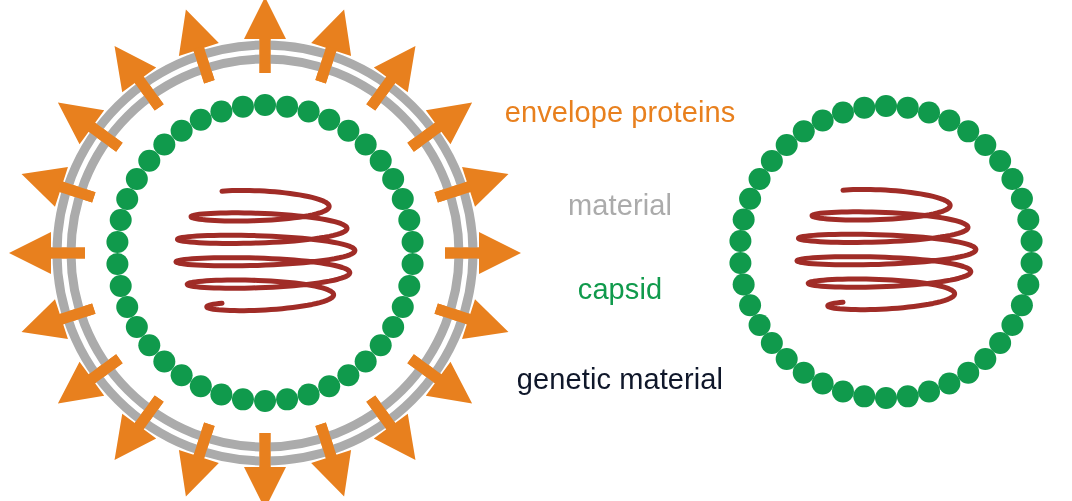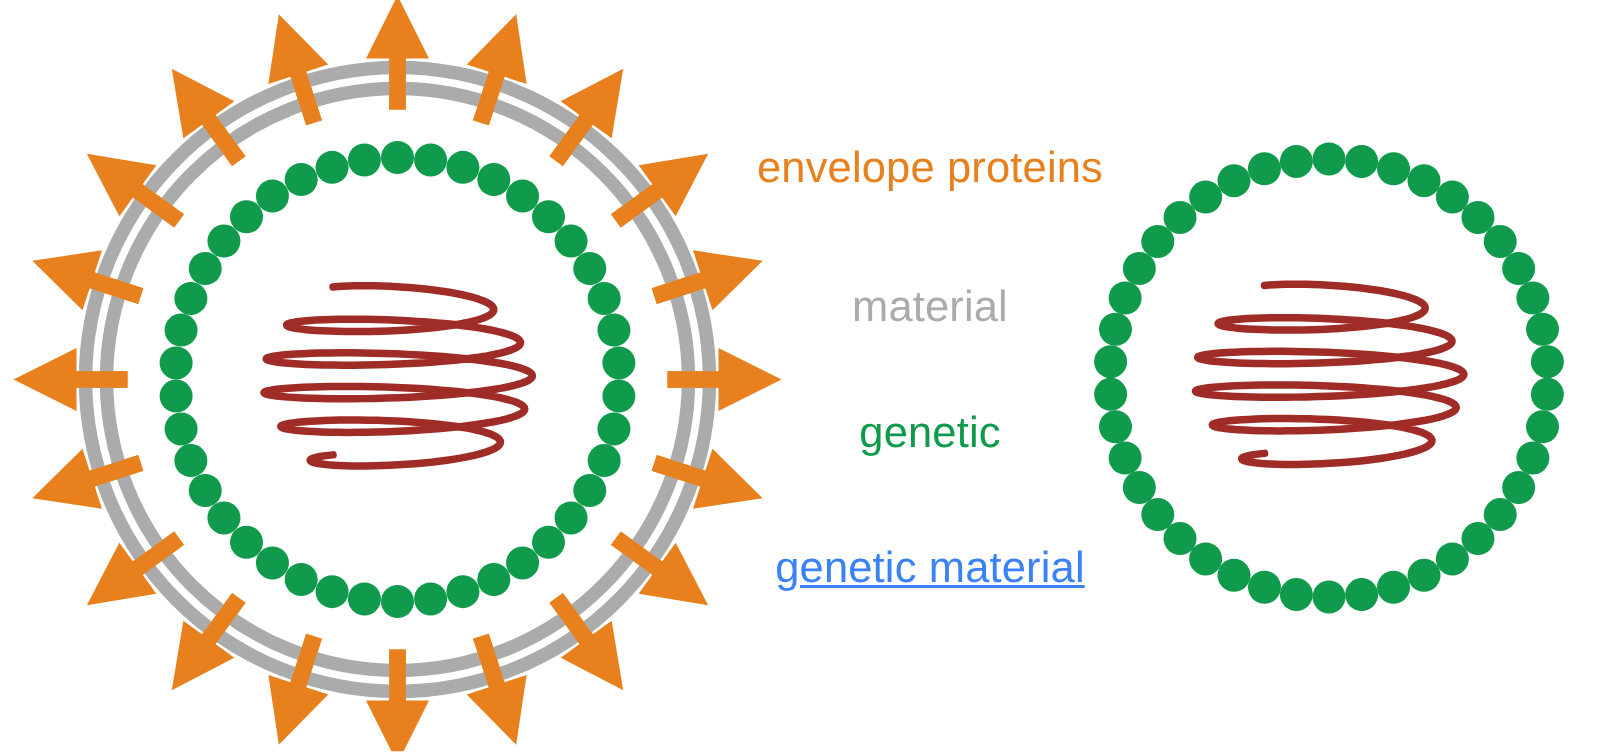--- a/index.html
+++ b/index.html
@@ -192,17 +192,17 @@
           <circle cx="842.97" cy="112.49" r="11" fill="#109A4C"></circle>
           <circle cx="864.24" cy="107.63" r="11" fill="#109A4C"></circle>
         </g>
         <path d="M 843.01 190.26 L 846.06 189.99 L 849.45 189.77 L 853.16 189.60 L 857.16 189.48 L 861.43 189.43 L 865.93 189.43 L 870.63 189.50 L 875.50 189.64 L 880.50 189.84 L 885.59 190.11 L 890.74 190.45 L 895.90 190.86 L 901.04 191.34 L 906.12 191.88 L 911.09 192.48 L 915.91 193.15 L 920.56 193.88 L 924.98 194.67 L 929.14 195.50 L 933.02 196.39 L 936.56 197.32 L 939.76 198.29 L 942.57 199.30 L 944.96 200.33 L 946.93 201.39 L 948.45 202.46 L 949.50 203.55 L 950.07 204.65 L 950.16 205.74 L 949.75 206.83 L 948.84 207.91 L 947.45 208.97 L 945.57 210.01 L 943.21 211.02 L 940.40 212.00 L 937.14 212.94 L 933.46 213.83 L 929.38 214.68 L 924.94 215.47 L 920.16 216.21 L 915.07 216.89 L 909.72 217.50 L 904.15 218.05 L 898.39 218.54 L 892.48 218.96 L 886.48 219.31 L 880.43 219.59 L 874.37 219.81 L 868.36 219.95 L 862.43 220.03 L 856.64 220.05 L 851.03 220.00 L 845.65 219.90 L 840.53 219.73 L 835.73 219.52 L 831.28 219.26 L 827.21 218.95 L 823.57 218.60 L 820.38 218.22 L 817.67 217.80 L 815.47 217.37 L 813.79 216.91 L 812.66 216.45 L 812.08 215.97 L 812.06 215.50 L 812.62 215.03 L 813.74 214.58 L 815.42 214.14 L 817.65 213.72 L 820.43 213.33 L 823.72 212.98 L 827.52 212.66 L 831.78 212.39 L 836.50 212.17 L 841.62 212.00 L 847.11 211.88 L 852.93 211.83 L 859.05 211.83 L 865.41 211.90 L 871.96 212.04 L 878.66 212.24 L 885.45 212.51 L 892.29 212.85 L 899.12 213.26 L 905.89 213.74 L 912.54 214.28 L 919.03 214.88 L 925.30 215.55 L 931.30 216.28 L 936.98 217.07 L 942.31 217.90 L 947.23 218.79 L 951.71 219.72 L 955.70 220.69 L 959.18 221.70 L 962.12 222.73 L 964.49 223.79 L 966.27 224.86 L 967.44 225.95 L 968.00 227.05 L 967.92 228.14 L 967.22 229.23 L 965.90 230.31 L 963.96 231.37 L 961.41 232.41 L 958.27 233.42 L 954.56 234.40 L 950.31 235.34 L 945.56 236.23 L 940.32 237.08 L 934.65 237.87 L 928.58 238.61 L 922.17 239.29 L 915.45 239.90 L 908.48 240.45 L 901.31 240.94 L 894.00 241.36 L 886.59 241.71 L 879.16 241.99 L 871.75 242.21 L 864.43 242.35 L 857.25 242.43 L 850.26 242.45 L 843.52 242.40 L 837.09 242.30 L 831.01 242.13 L 825.33 241.92 L 820.10 241.66 L 815.35 241.35 L 811.14 241.00 L 807.48 240.62 L 804.42 240.20 L 801.97 239.77 L 800.15 239.31 L 798.99 238.85 L 798.49 238.37 L 798.66 237.90 L 799.50 237.43 L 801.00 236.98 L 803.16 236.54 L 805.95 236.12 L 809.37 235.73 L 813.37 235.38 L 817.94 235.06 L 823.04 234.79 L 828.64 234.57 L 834.68 234.40 L 841.13 234.28 L 847.93 234.23 L 855.03 234.23 L 862.39 234.30 L 869.94 234.44 L 877.62 234.64 L 885.38 234.91 L 893.15 235.25 L 900.88 235.66 L 908.51 236.14 L 915.98 236.68 L 923.23 237.28 L 930.20 237.95 L 936.84 238.68 L 943.10 239.47 L 948.93 240.30 L 954.28 241.19 L 959.12 242.12 L 963.41 243.09 L 967.10 244.10 L 970.18 245.13 L 972.62 246.19 L 974.39 247.26 L 975.50 248.35 L 975.91 249.45 L 975.65 250.54 L 974.69 251.63 L 973.06 252.71 L 970.77 253.77 L 967.82 254.81 L 964.25 255.82 L 960.08 256.80 L 955.35 257.74 L 950.08 258.63 L 944.33 259.48 L 938.13 260.27 L 931.53 261.01 L 924.59 261.69 L 917.36 262.30 L 909.88 262.85 L 902.23 263.34 L 894.46 263.76 L 886.63 264.11 L 878.79 264.39 L 871.02 264.61 L 863.37 264.75 L 855.89 264.83 L 848.66 264.85 L 841.71 264.80 L 835.11 264.70 L 828.90 264.53 L 823.14 264.32 L 817.86 264.06 L 813.11 263.75 L 808.92 263.40 L 805.32 263.02 L 802.35 262.60 L 800.01 262.17 L 798.34 261.71 L 797.34 261.25 L 797.02 260.77 L 797.38 260.30 L 798.41 259.83 L 800.11 259.38 L 802.46 258.94 L 805.45 258.52 L 809.04 258.13 L 813.22 257.78 L 817.94 257.46 L 823.18 257.19 L 828.88 256.97 L 835.00 256.80 L 841.50 256.68 L 848.32 256.63 L 855.42 256.63 L 862.73 256.70 L 870.20 256.84 L 877.78 257.04 L 885.39 257.31 L 892.99 257.65 L 900.52 258.06 L 907.91 258.54 L 915.12 259.08 L 922.08 259.68 L 928.75 260.35 L 935.07 261.08 L 940.99 261.87 L 946.48 262.70 L 951.49 263.59 L 955.98 264.52 L 959.93 265.49 L 963.29 266.50 L 966.06 267.53 L 968.21 268.59 L 969.72 269.66 L 970.58 270.75 L 970.80 271.85 L 970.37 272.94 L 969.30 274.03 L 967.60 275.11 L 965.28 276.17 L 962.36 277.21 L 958.88 278.22 L 954.85 279.20 L 950.31 280.14 L 945.31 281.03 L 939.87 281.88 L 934.04 282.67 L 927.87 283.41 L 921.42 284.09 L 914.71 284.70 L 907.83 285.25 L 900.80 285.74 L 893.70 286.16 L 886.57 286.51 L 879.47 286.79 L 872.46 287.01 L 865.58 287.15 L 858.89 287.23 L 852.44 287.25 L 846.29 287.20 L 840.46 287.10 L 835.02 286.93 L 829.99 286.72 L 825.41 286.46 L 821.33 286.15 L 817.75 285.80 L 814.72 285.42 L 812.25 285.00 L 810.36 284.57 L 809.05 284.11 L 808.34 283.65 L 808.22 283.17 L 808.70 282.70 L 809.76 282.23 L 811.40 281.78 L 813.60 281.34 L 816.33 280.92 L 819.59 280.53 L 823.32 280.18 L 827.52 279.86 L 832.13 279.59 L 837.12 279.37 L 842.45 279.20 L 848.09 279.08 L 853.97 279.03 L 860.06 279.03 L 866.30 279.10 L 872.66 279.24 L 879.07 279.44 L 885.49 279.71 L 891.87 280.05 L 898.16 280.46 L 904.31 280.94 L 910.28 281.48 L 916.02 282.08 L 921.49 282.75 L 926.65 283.48 L 931.47 284.27 L 935.89 285.10 L 939.91 285.99 L 943.49 286.92 L 946.59 287.89 L 949.22 288.90 L 951.34 289.93 L 952.94 290.99 L 954.03 292.06 L 954.58 293.15 L 954.61 294.25 L 954.11 295.34 L 953.10 296.43 L 951.59 297.51 L 949.59 298.57 L 947.12 299.61 L 944.20 300.62 L 940.86 301.60 L 937.14 302.54 L 933.05 303.43 L 928.65 304.28 L 923.95 305.07 L 919.01 305.81 L 913.85 306.49 L 908.54 307.10 L 903.09 307.65 L 897.57 308.14 L 892.00 308.56 L 886.44 308.91 L 880.93 309.19 L 875.51 309.41 L 870.22 309.55 L 865.09 309.63 L 860.18 309.65 L 855.50 309.60 L 851.11 309.50 L 847.02 309.33 L 843.27 309.12 L 839.88 308.86 L 836.88 308.55 L 834.28 308.20 L 832.10 307.82 L 830.35 307.40 L 829.04 306.97 L 828.18 306.51 L 827.78 306.05 L 827.82 305.57 L 828.30 305.10 L 829.22 304.63 L 830.56 304.18 L 832.31 303.74 L 834.45 303.32 L 836.96 302.93 L 839.82 302.58 L 843.01 302.26" fill="none" stroke="#A02C27" stroke-width="5" stroke-linecap="round" stroke-linejoin="round"></path>
       </g>
   </svg>
 
   <div class="legend">
     <div class="legend-item envelope-proteins" style="color: rgb(232, 128, 30);">envelope proteins</div>
     <div class="legend-item envelope" style="color: rgb(171, 171, 171);">material</div>
-    <div class="legend-item capsid" style="color: rgb(16, 154, 76);">genetic</div>
-    <div class="legend-item genetic-material" style="color: #3b82f6; text-decoration: underline;">genetic material</div>
+    <div class="legend-item capsid" style="color: rgb(16, 154, 76);">capsid</div>
+    <div class="legend-item genetic-material" style="color: #0f172a;">genetic material</div>
   </div>
 
 </div>
 
 </body></html>

